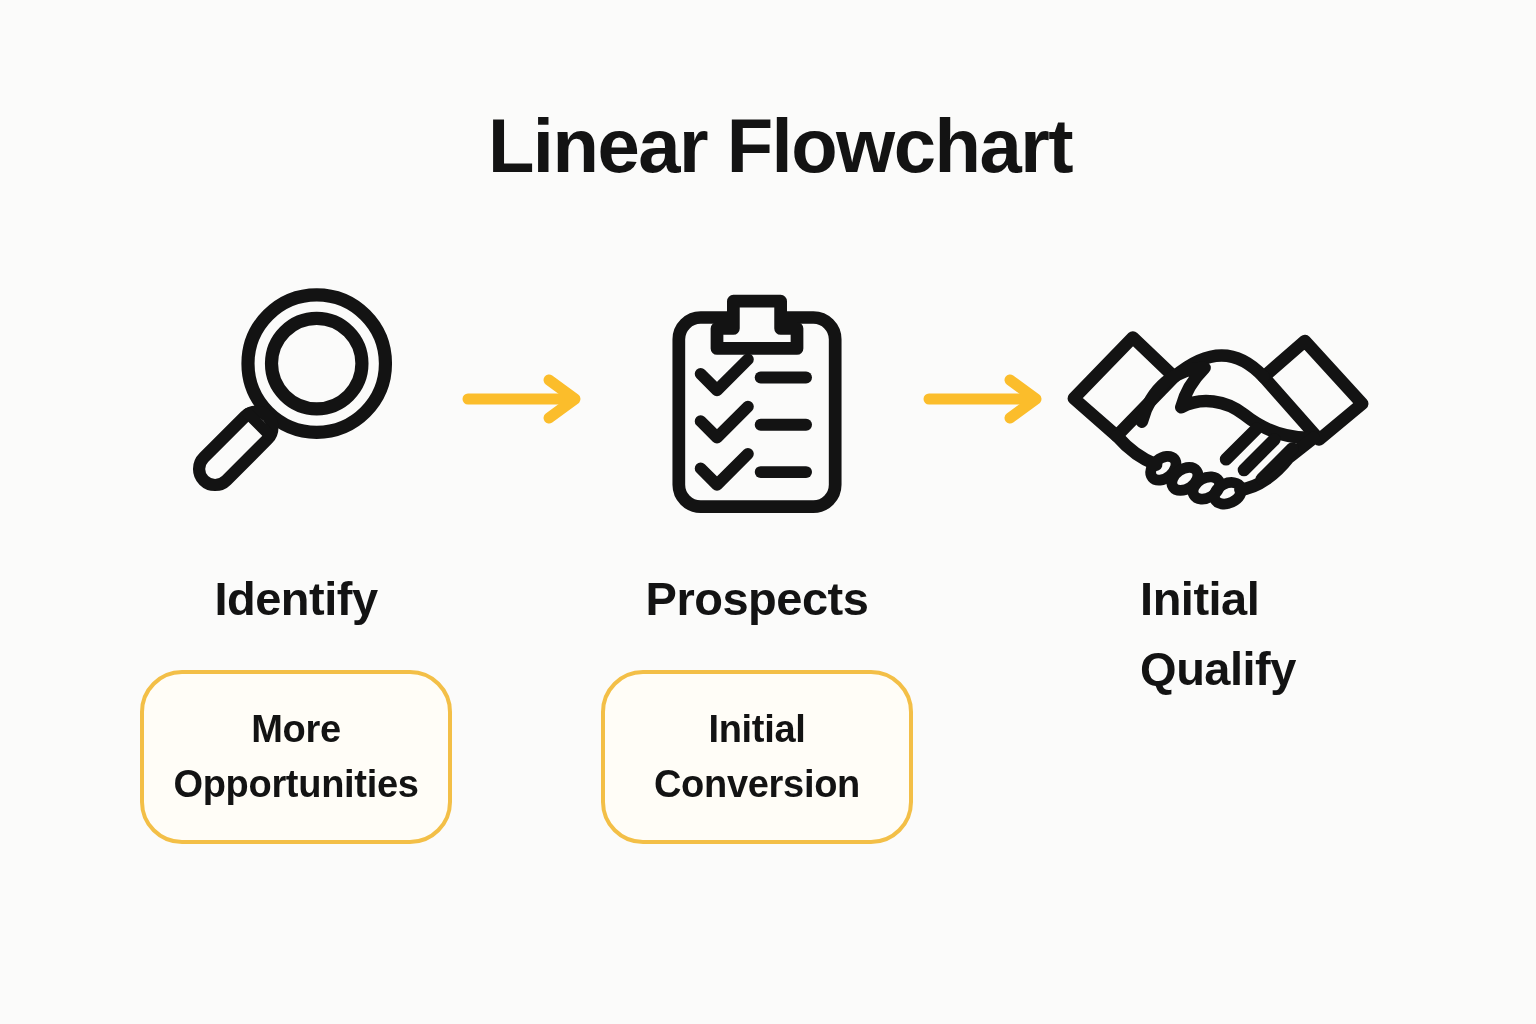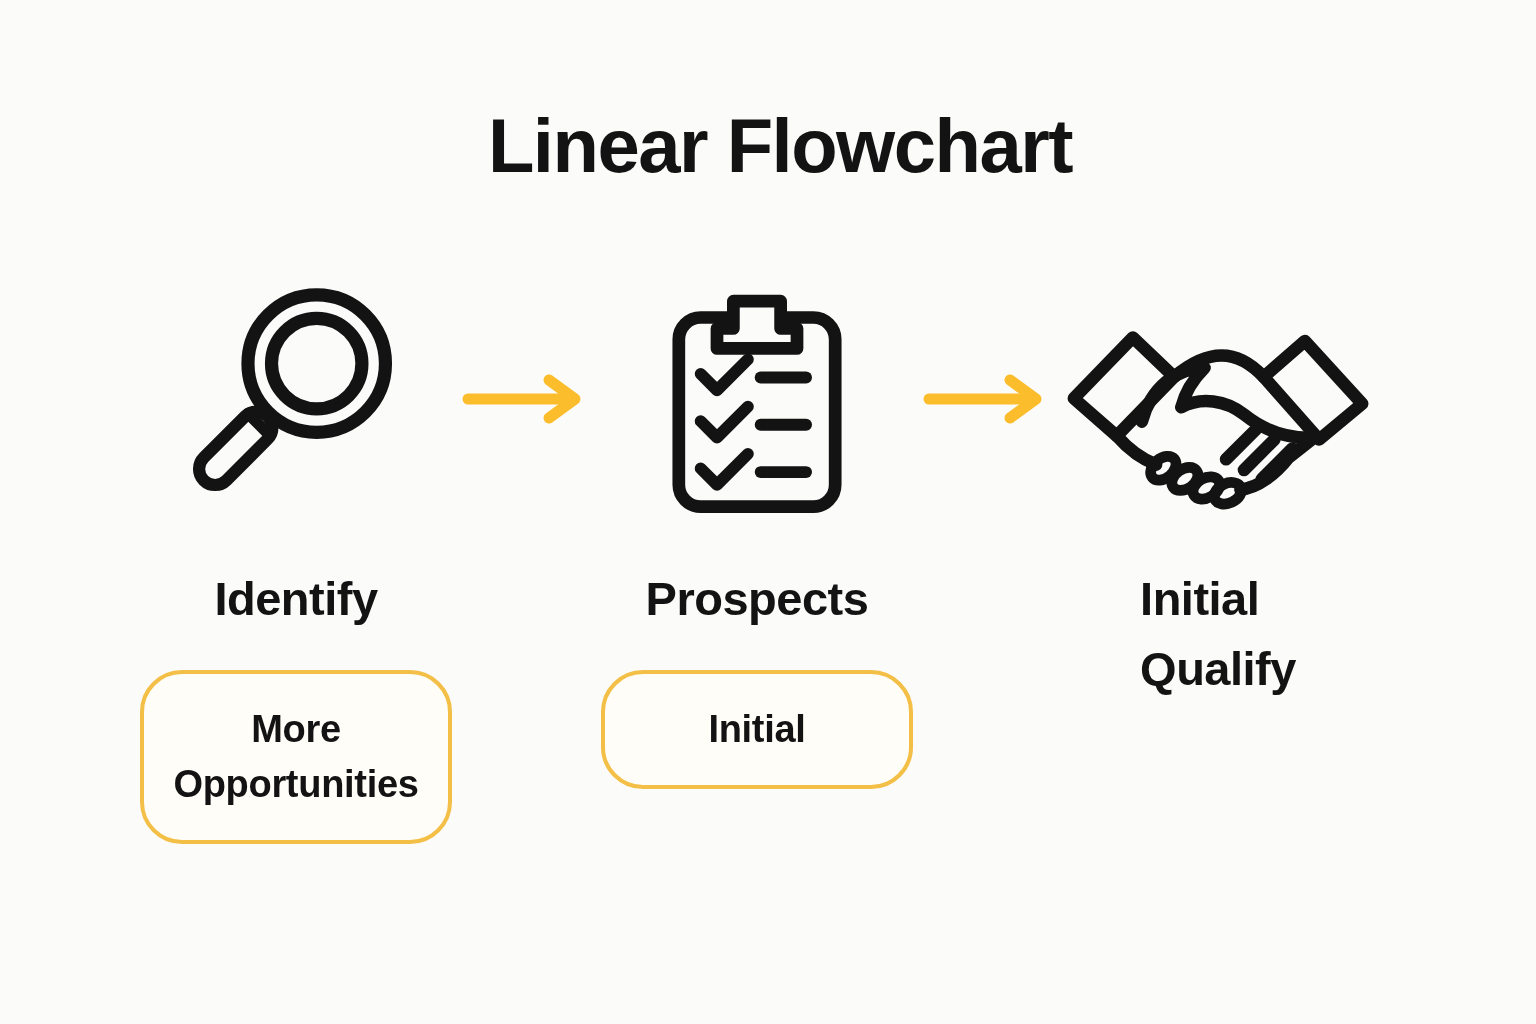--- a/index.html
+++ b/index.html
@@ -137,20 +137,21 @@
             <line x1="57" y1="85" x2="82" y2="85" stroke-width="6.5"></line>
             <line x1="57" y1="111" x2="82" y2="111" stroke-width="6.5"></line>
           </g>
         </svg>
       </div>
       <div class="step-title">
         <span>Prospects</span>
       </div>
       <div class="badge">
         <span>Initial</span>
+        <span>Conversion</span>
       </div>
     </div>
 
     <div class="arrow-cell">
       <svg viewBox="0 0 132 58" width="132" height="58" aria-hidden="true">
         <g stroke="currentColor" fill="none" stroke-width="11" stroke-linecap="round" stroke-linejoin="round">
           <line x1="7" y1="29" x2="106" y2="29"></line>
           <path d="M88 10 L114 29 L88 48"></path>
         </g>
       </svg>

